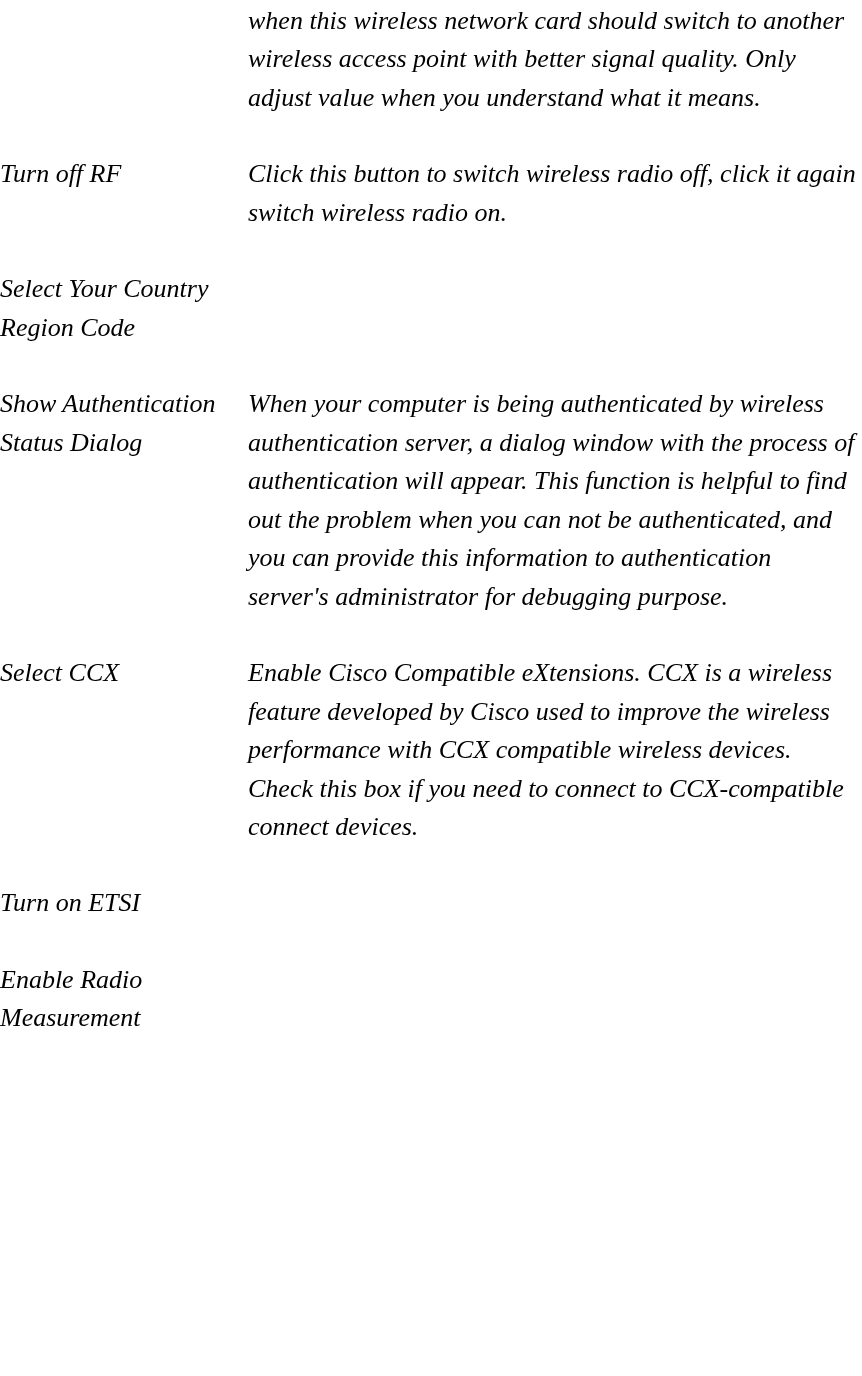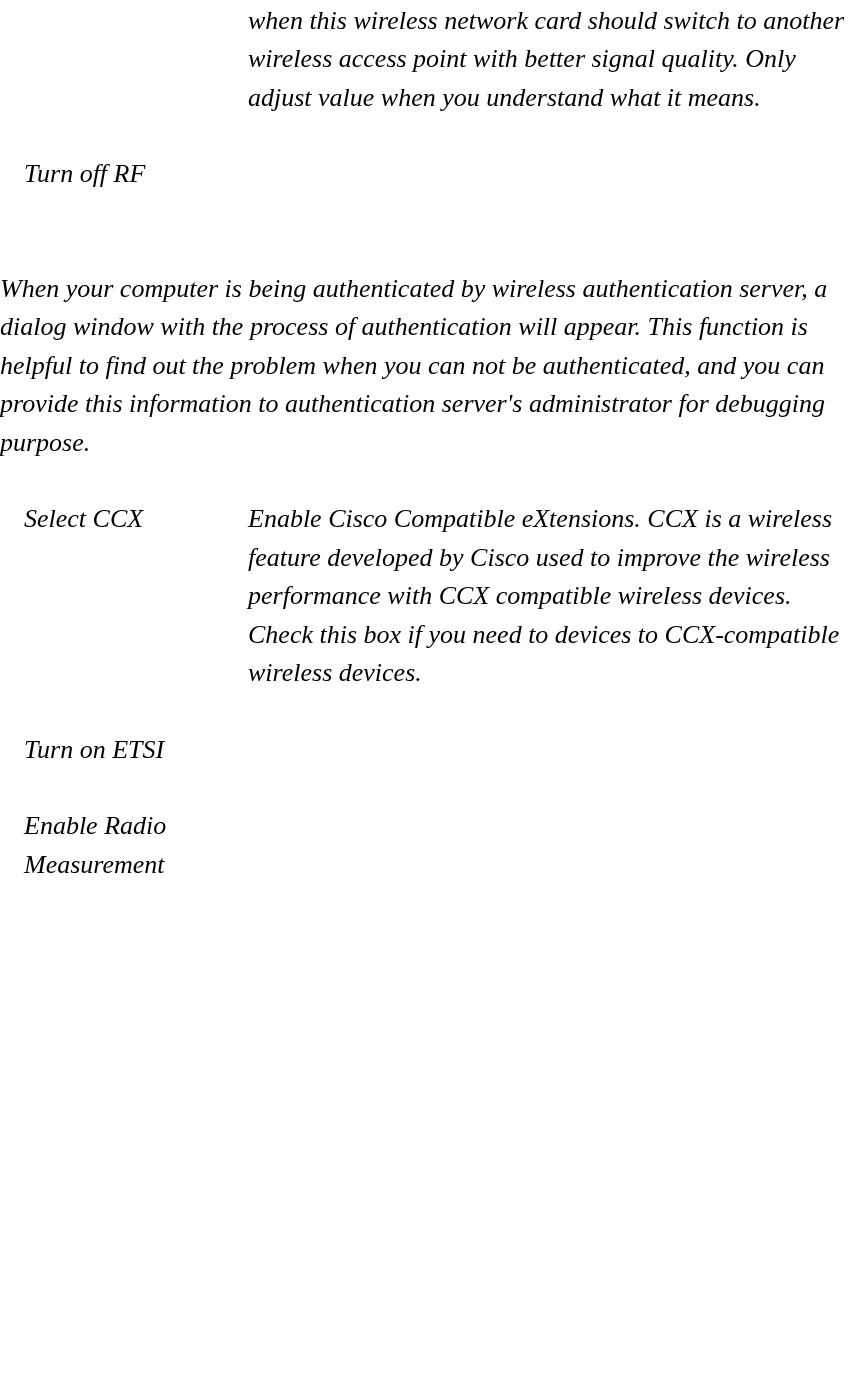--- a/index.html
+++ b/index.html
@@ -21,49 +21,51 @@
       display: flex;
       align-items: flex-start;
       margin-bottom: 38px;
     }
     .entry:last-child {
       margin-bottom: 0;
     }
     .term {
       flex: 0 0 248px;
       padding-right: 10px;
-      padding-left: 24px;
     }
     .desc {
       flex: 1;
       padding-right: 6px;
     }
   </style>
 </head>
 <body>
 
 <div class="entry">
   <div class="term"></div>
   <div class="desc">when this wireless network card should switch to another wireless access point with better signal quality. Only adjust value when you understand what it means.</div>
 </div>
 
 <div class="entry">
   <div class="term">Turn off RF</div>
+  <div class="desc">Click this button to switch wireless radio off, click it again switch wireless radio on.</div>
 </div>
 
 <div class="entry">
+  <div class="term">Select Your Country Region Code</div>
 </div>
 
 <div class="entry">
+  <div class="term">Show Authentication Status Dialog</div>
   <div class="desc">When your computer is being authenticated by wireless authentication server, a dialog window with the process of authentication will appear. This function is helpful to find out the problem when you can not be authenticated, and you can provide this information to authentication server's administrator for debugging purpose.</div>
 </div>
 
 <div class="entry">
   <div class="term">Select CCX</div>
-  <div class="desc">Enable Cisco Compatible eXtensions. CCX is a wireless feature developed by Cisco used to improve the wireless performance with CCX compatible wireless devices. Check this box if you need to devices to CCX-compatible wireless devices.</div>
+  <div class="desc">Enable Cisco Compatible eXtensions. CCX is a wireless feature developed by Cisco used to improve the wireless performance with CCX compatible wireless devices. Check this box if you need to connect to CCX-compatible connect devices.</div>
 </div>
 
 <div class="entry">
   <div class="term">Turn on ETSI</div>
 </div>
 
 <div class="entry">
   <div class="term">Enable Radio Measurement</div>
 </div>
 

